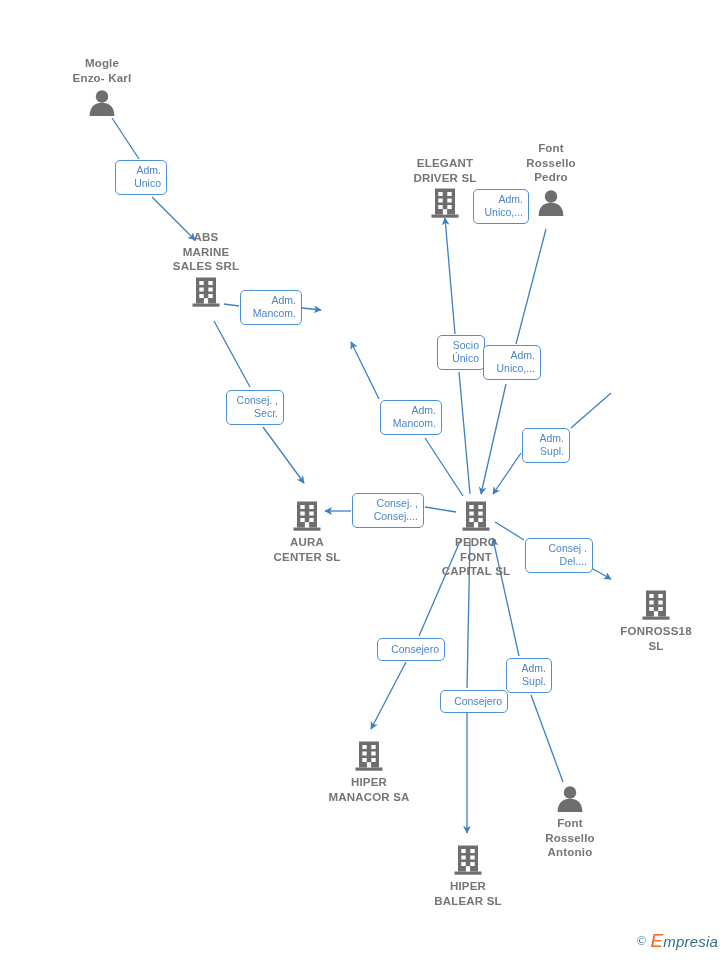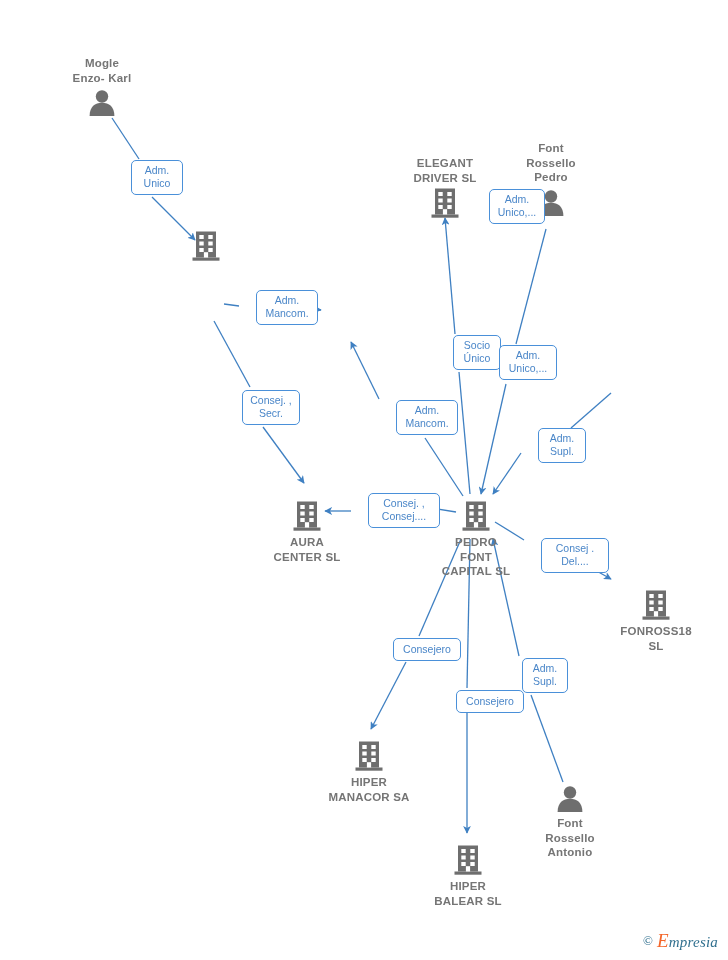--- a/index.html
+++ b/index.html
@@ -52,44 +52,43 @@
   
   .chip{
     position:absolute;
     box-sizing:border-box;
     background:#ffffff;
     border:1px solid #4a90d9;
     border-radius:5px;
     color:#4a86c8;
     font-size:10.5px;
     line-height:13px;
-    text-align:center;
+    text-align:right;
     padding:3px 5px 4px;
     white-space:pre-line;
     z-index:4;
-    margin-left:16px;
   }
 
   
   #watermark{
     position:absolute;
     right:10px;
     bottom:8px;
     display:flex;
     align-items:center;
     gap:4px;
     z-index:6;
   }
   #watermark .copy{
     font-size:13px;
     color:#31708f;
     font-family:"Liberation Serif","DejaVu Serif",serif;
   }
   #watermark .brand{
-    font-family:Liberation Serif, serif;
+    font-family:Liberation Sans, sans-serif;
     font-style:italic;
     font-size:15px;
     color:#31708f;
     letter-spacing:.2px;
   }
   #watermark .brand .cap{
     color:#f4662a;
     font-size:19px;
     font-style:italic;
   }
@@ -176,20 +175,23 @@
 Enzo- Karl</span>
     <span class="glyph">
       <svg width="30" height="30" viewBox="0 0 30 30">
         <circle cx="15" cy="9.5" r="6.2" fill="#6e6e6e"></circle>
         <path d="M2.6 29 C2.6 19.6 8 15.8 15 15.8 C22 15.8 27.4 19.6 27.4 29 Z" fill="#6e6e6e"></path>
       </svg>
     </span>
   </div>
 
   <div class="node label-above" style="left:206px; top:230px;">
+    <span class="caption">ABS
+MARINE
+SALES SRL</span>
     <span class="glyph">
       <svg width="30" height="32" viewBox="0 0 30 32">
         <rect x="5" y="1.5" width="20" height="26" fill="#6e6e6e"></rect>
         <rect x="1.5" y="27.5" width="27" height="3.2" fill="#6e6e6e"></rect>
         <g fill="#ffffff">
           <rect x="8.3" y="5" width="4.4" height="4"></rect>
           <rect x="17.3" y="5" width="4.4" height="4"></rect>
           <rect x="8.3" y="11.5" width="4.4" height="4"></rect>
           <rect x="17.3" y="11.5" width="4.4" height="4"></rect>
           <rect x="8.3" y="18" width="4.4" height="4"></rect>

